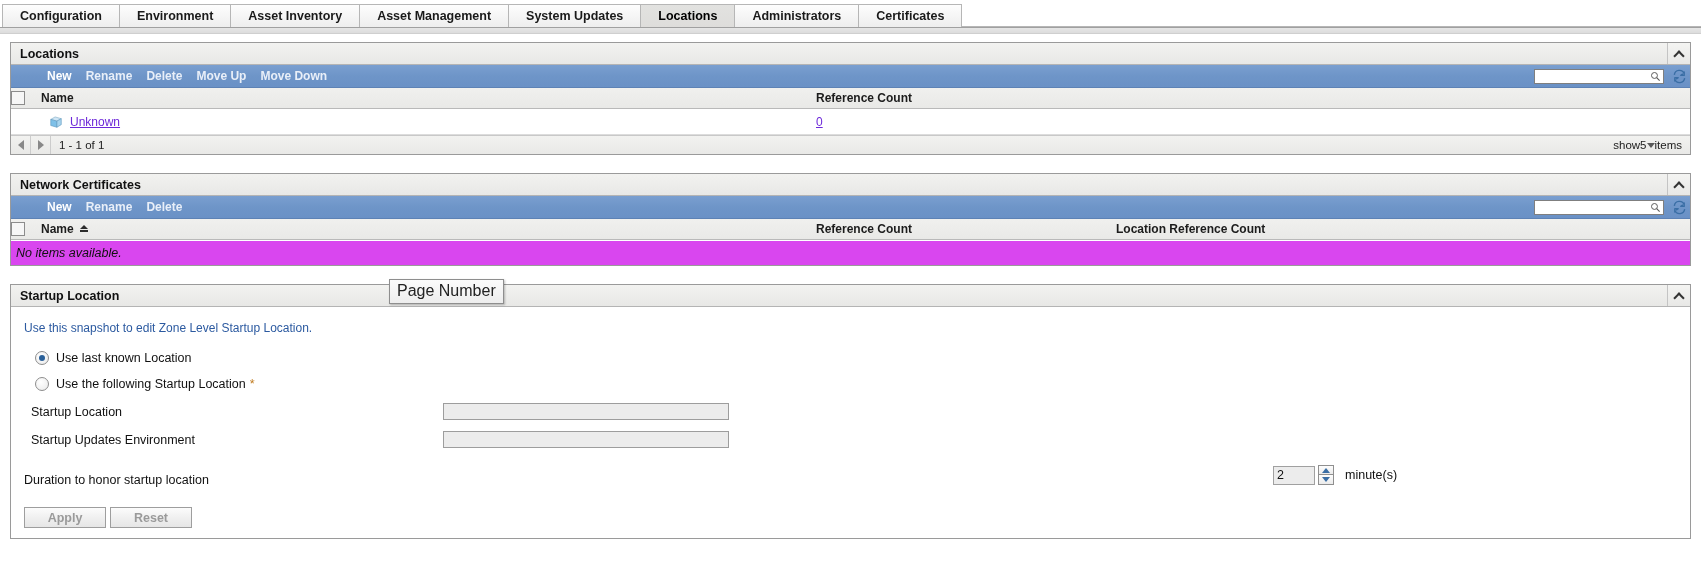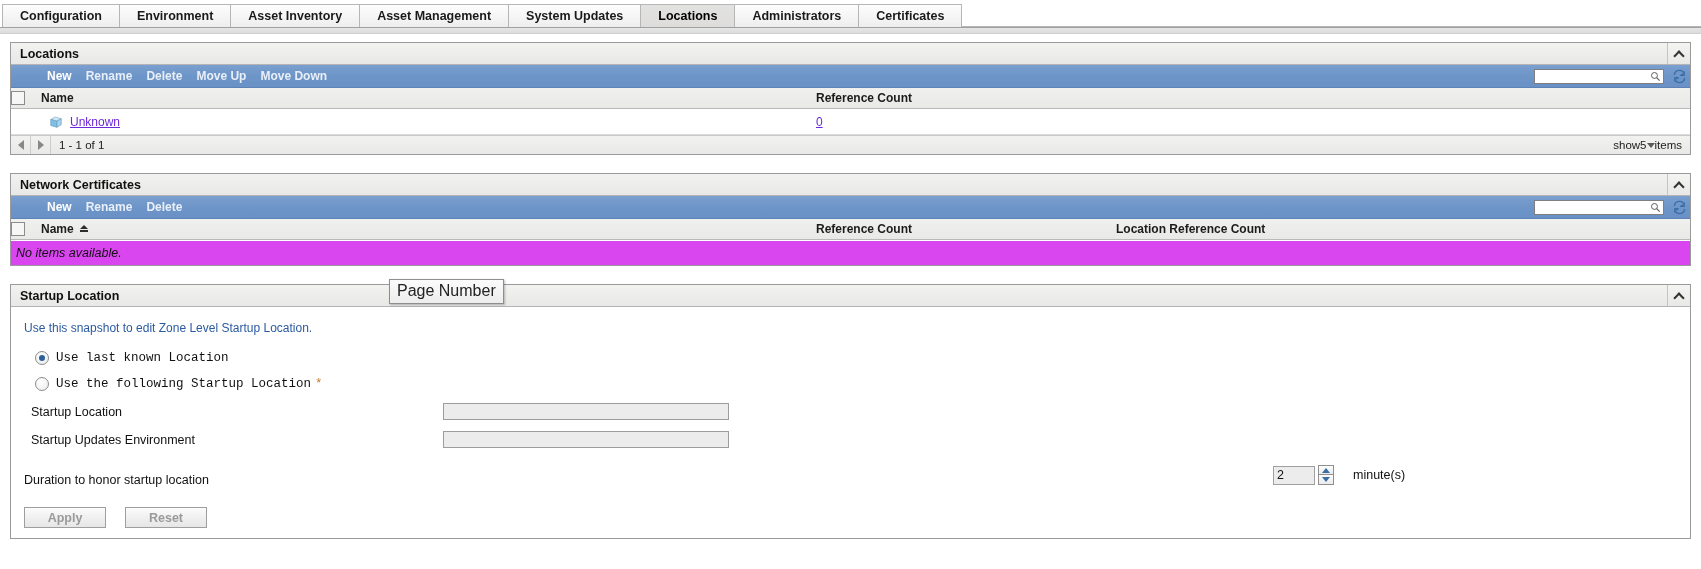--- a/index.html
+++ b/index.html
@@ -317,21 +317,20 @@
     padding-left: 13px;
     margin-bottom: 16px;
   }
   .radio-row {
     display: flex;
     align-items: center;
     padding-left: 24px;
     margin-bottom: 12px;
     font-size: 12.5px;
     color: #111;
-    font-family: Liberation Mono, monospace;
   }
   .radio {
     width: 12px; height: 12px;
     border-radius: 50%;
     border: 1px solid #8d8d8d;
     background: radial-gradient(circle at 40% 35%, #ffffff 0%, #f0f0f0 70%, #dcdcdc 100%);
     margin-right: 7px;
     flex: none;
     position: relative;
     cursor: pointer;
@@ -403,27 +402,27 @@
     width: 16px; height: 10px;
     border: 1px solid #8f8f8f;
     background: linear-gradient(to bottom, #fdfdfd, #ebebeb);
     display: flex; align-items: center; justify-content: center;
     cursor: pointer;
     box-sizing: border-box;
   }
   .spin-btn.dn { border-top: none; }
   .tri-up { width:0;height:0;border-left:4px solid transparent;border-right:4px solid transparent;border-bottom:5px solid #3a6ea5; }
   .tri-dn { width:0;height:0;border-left:4px solid transparent;border-right:4px solid transparent;border-top:5px solid #3a6ea5; }
-  .spin-unit { margin-left: 19px; font-size: 12.5px; color: #111; }
+  .spin-unit { margin-left: 11px; font-size: 12.5px; color: #111; }
 
   .btn-row {
     display: flex;
     padding-left: 13px;
     margin-top: 16px;
-    gap: 19px;
+    gap: 4px;
   }
   .btn {
     width: 82px;
     height: 21px;
     border: 1px solid #9e9e9e;
     background: linear-gradient(to bottom, #fcfcfc 0%, #f0f0f0 50%, #e6e6e6 100%);
     font-size: 12.5px;
     font-weight: bold;
     color: #9a9a9a;
     font-family: "Liberation Sans", sans-serif;

